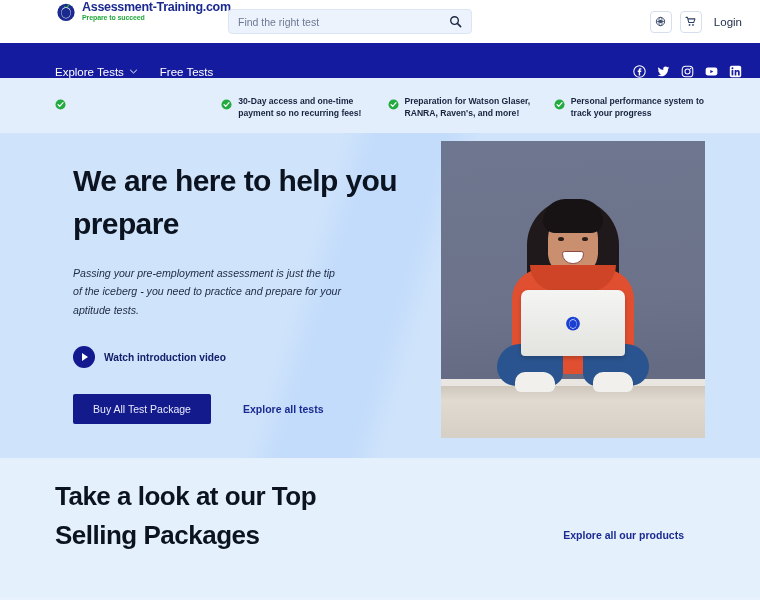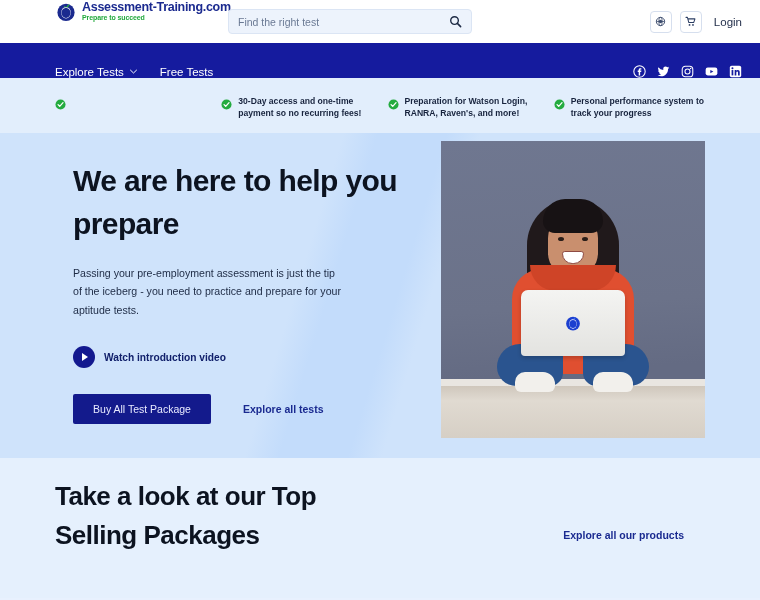--- a/index.html
+++ b/index.html
@@ -198,20 +198,21 @@
     line-height: 1.42;
     letter-spacing: -0.6px;
   }
   .hero-sub {
     margin-top: 18px;
     font-size: 10.6px;
     color: #1d2a44;
     line-height: 1.78;
     max-width: 272px;
     font-weight: 500;
+    font-style: italic;
   }
   .watch-row {
     margin-top: 26px;
     display: flex;
     align-items: center;
     gap: 9px;
     cursor: pointer;
     width: max-content;
   }
   .play-circle {
@@ -537,21 +538,21 @@
     </span>
     <span class="feature-text">30-Day access and one-time payment so no recurring fees!</span>
   </div>
   <div class="feature">
     <span class="check">
       <svg viewBox="0 0 14 14" width="11" height="11">
         <circle cx="7" cy="7" r="6.4" fill="#23ab3f"></circle>
         <path d="M3.9 7.2 L6 9.3 L10.2 4.7" fill="none" stroke="#fff" stroke-width="1.6" stroke-linecap="round" stroke-linejoin="round"></path>
       </svg>
     </span>
-    <span class="feature-text">Preparation for Watson Login, RANRA, Raven's, and more!</span>
+    <span class="feature-text">Preparation for Watson Glaser, RANRA, Raven's, and more!</span>
   </div>
   <div class="feature">
     <span class="check">
       <svg viewBox="0 0 14 14" width="11" height="11">
         <circle cx="7" cy="7" r="6.4" fill="#23ab3f"></circle>
         <path d="M3.9 7.2 L6 9.3 L10.2 4.7" fill="none" stroke="#fff" stroke-width="1.6" stroke-linecap="round" stroke-linejoin="round"></path>
       </svg>
     </span>
     <span class="feature-text">Personal performance system to track your progress</span>
   </div>

